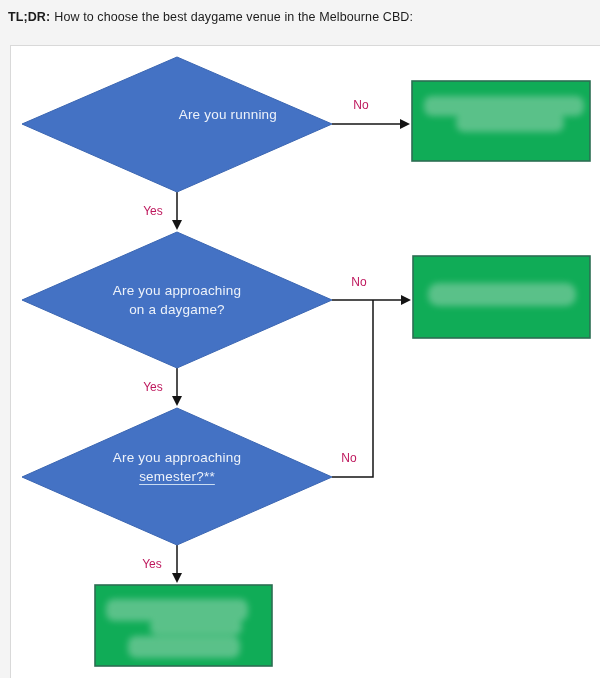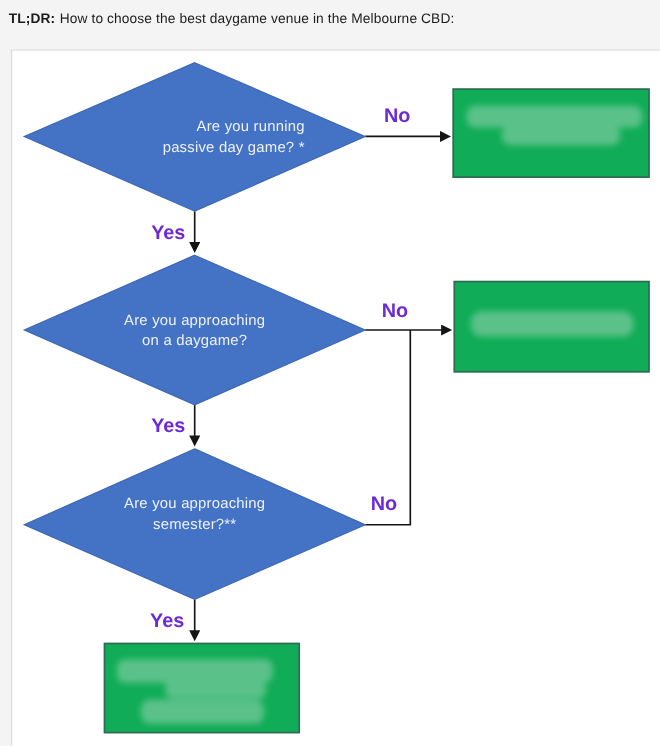--- a/index.html
+++ b/index.html
@@ -23,29 +23,30 @@
     position: absolute; left: 10px; top: 45px; width: 590px; height: 633px;
     background: #ffffff;
     border-top: 1px solid #d9d9d9;
     border-left: 1px solid #d9d9d9;
   }
 
   svg.chart { position: absolute; left: 0; top: 0; width: 600px; height: 678px; }
 
   .lbl {
     position: absolute; text-align: center;
-    font-size: 18px; font-weight: 700; color: #6d28d9;
+    font-size: 12px; font-weight: 400; color: #be185d;
     width: 60px; line-height: 16px;
   }
   .qtext {
     position: absolute; width: 200px; text-align: center;
     font-size: 13.5px; line-height: 19px; color: #edf2fa;
     letter-spacing: 0.2px;
   }
   .qtext .ul {
+    text-decoration: underline;
     text-decoration-color: #c9dcf2;
     text-underline-offset: 3px;
   }
   .smudge { filter: blur(3px); }
 </style>
 </head>
 <body>
 
 <div class="page">
 
@@ -82,21 +83,20 @@
       <rect x="456" y="114" width="108" height="18" rx="8"></rect>
       <rect x="428" y="283" width="148" height="23" rx="10"></rect>
       <rect x="106" y="599" width="142" height="22" rx="8"></rect>
       <rect x="150" y="619" width="92" height="16" rx="7"></rect>
       <rect x="128" y="636" width="112" height="22" rx="8"></rect>
     </g>
   </svg>
 
   <div class="qtext" style="left:77px; top:105px;text-align:right;">
     <div>Are you running</div>
-    <div>passive day game? *</div>
   </div>
   <div class="qtext" style="left:77px; top:281px;">
     <div>Are you approaching</div>
     <div>on a daygame?</div>
   </div>
   <div class="qtext" style="left:77px; top:448px;">
     <div>Are you approaching</div>
     <div><span class="ul">semester?**</span></div>
   </div>
 

